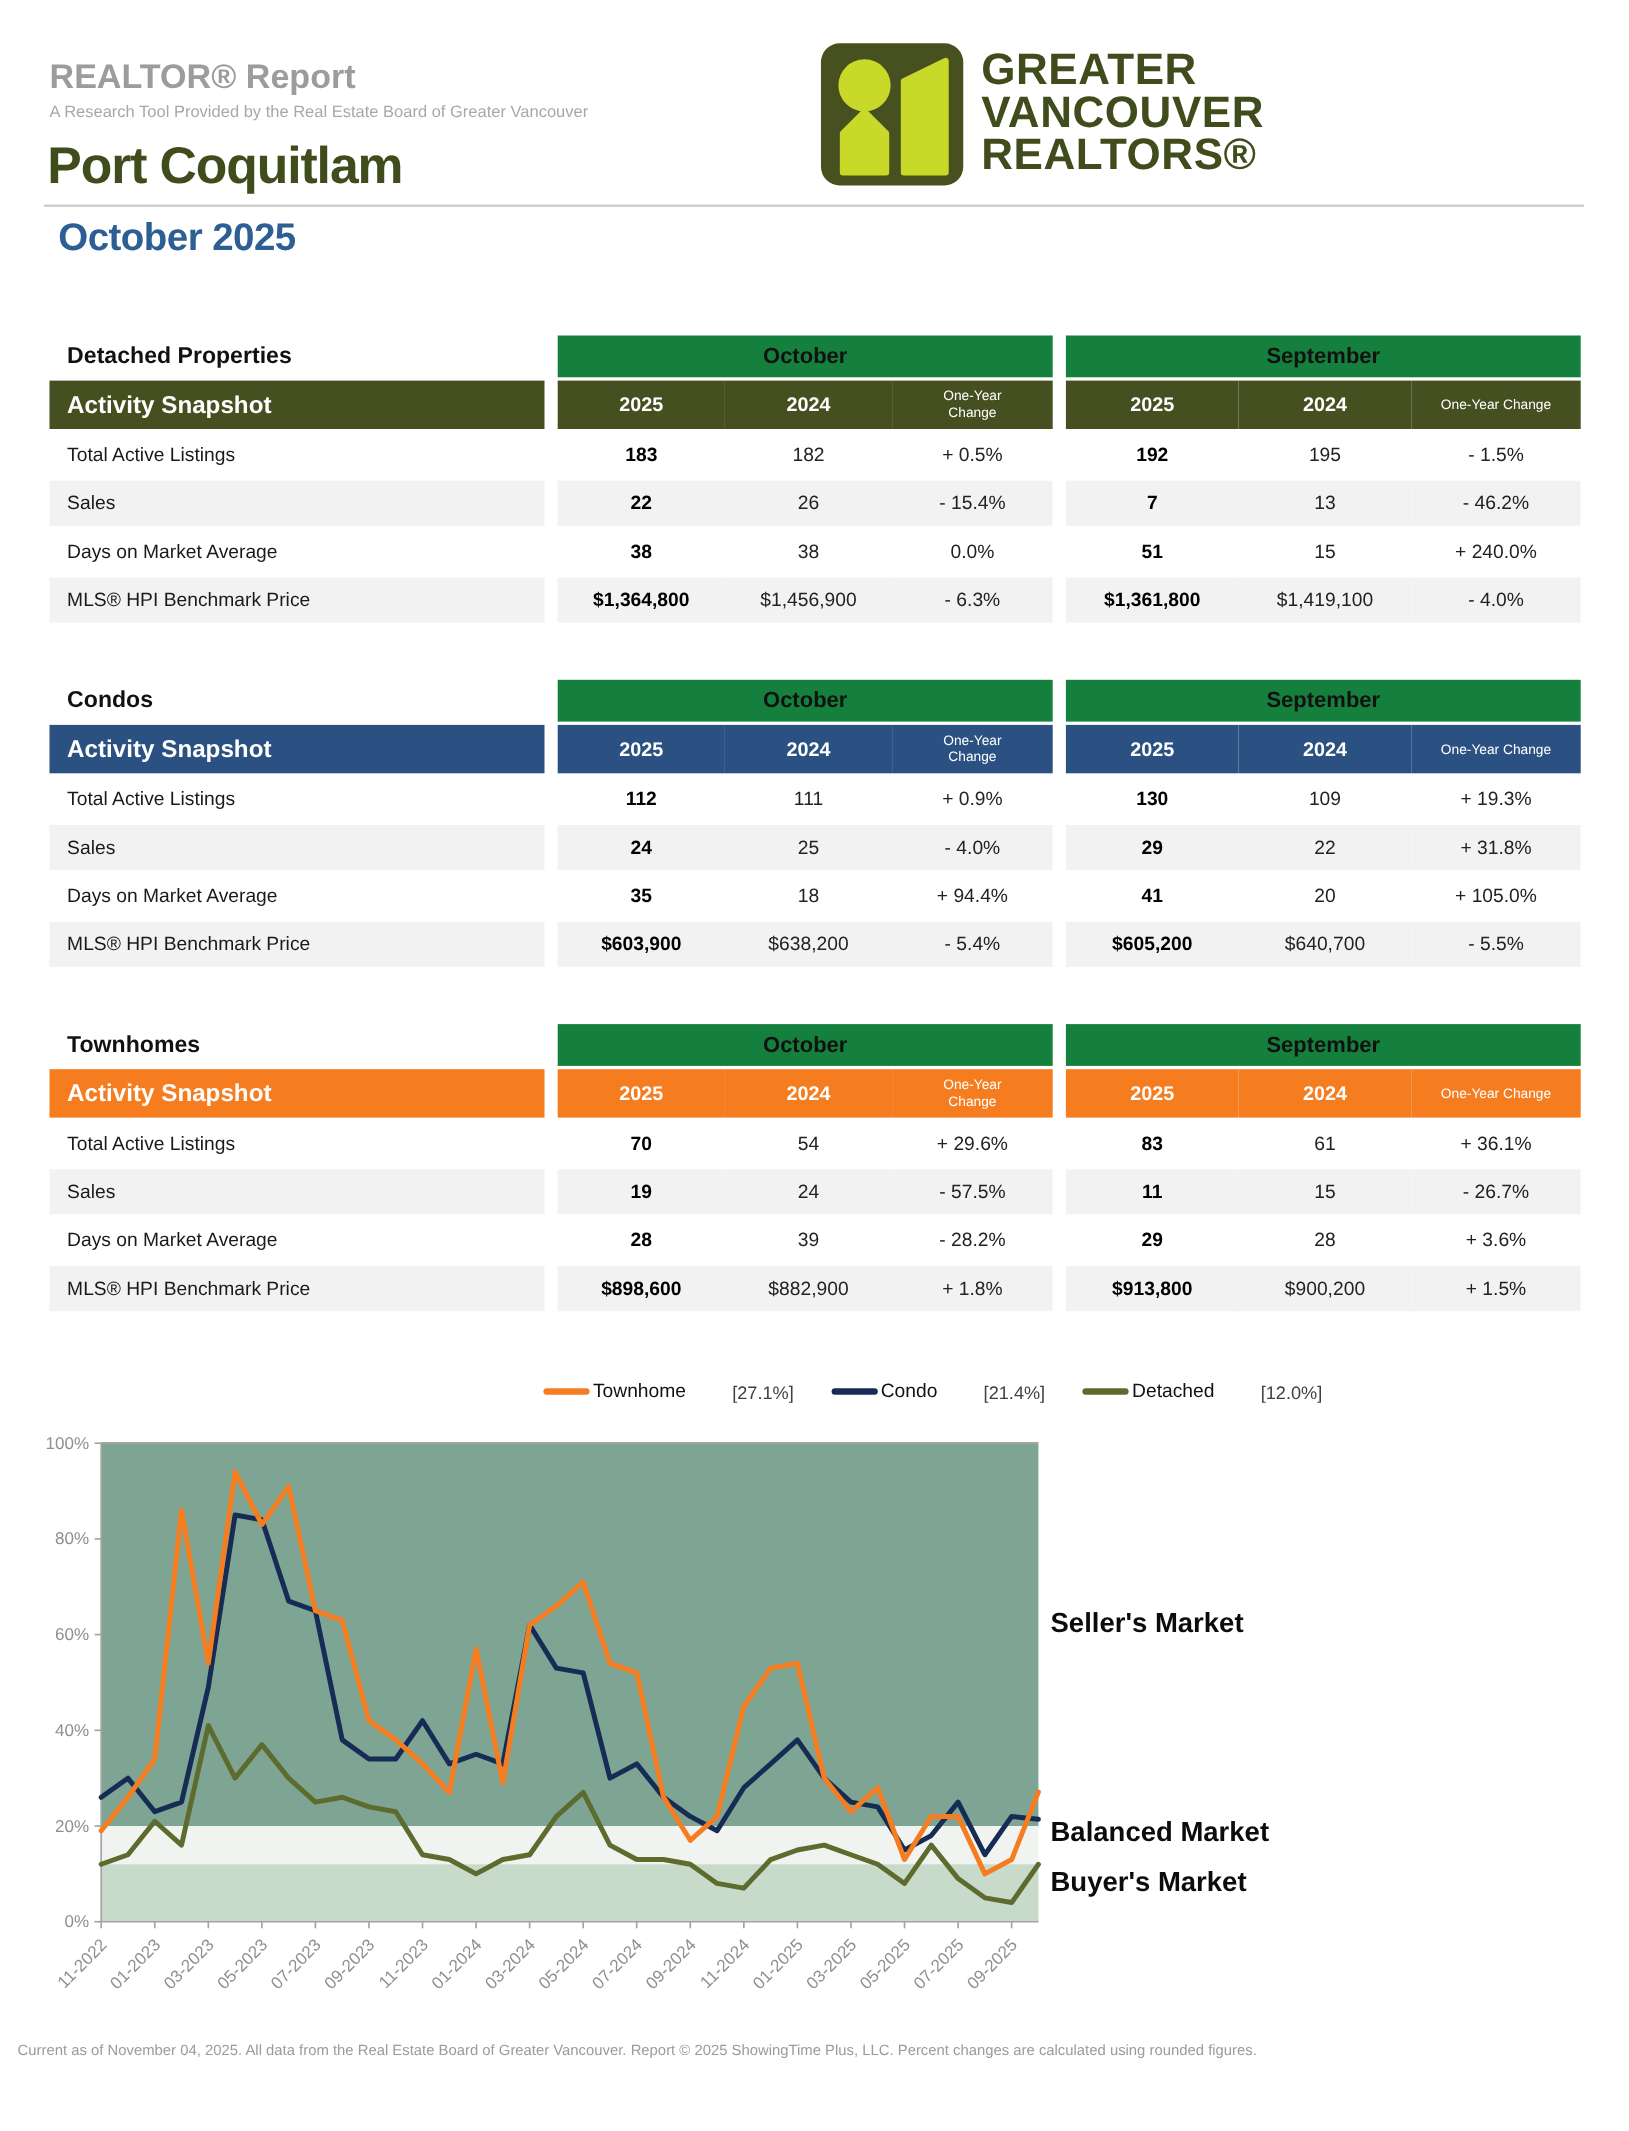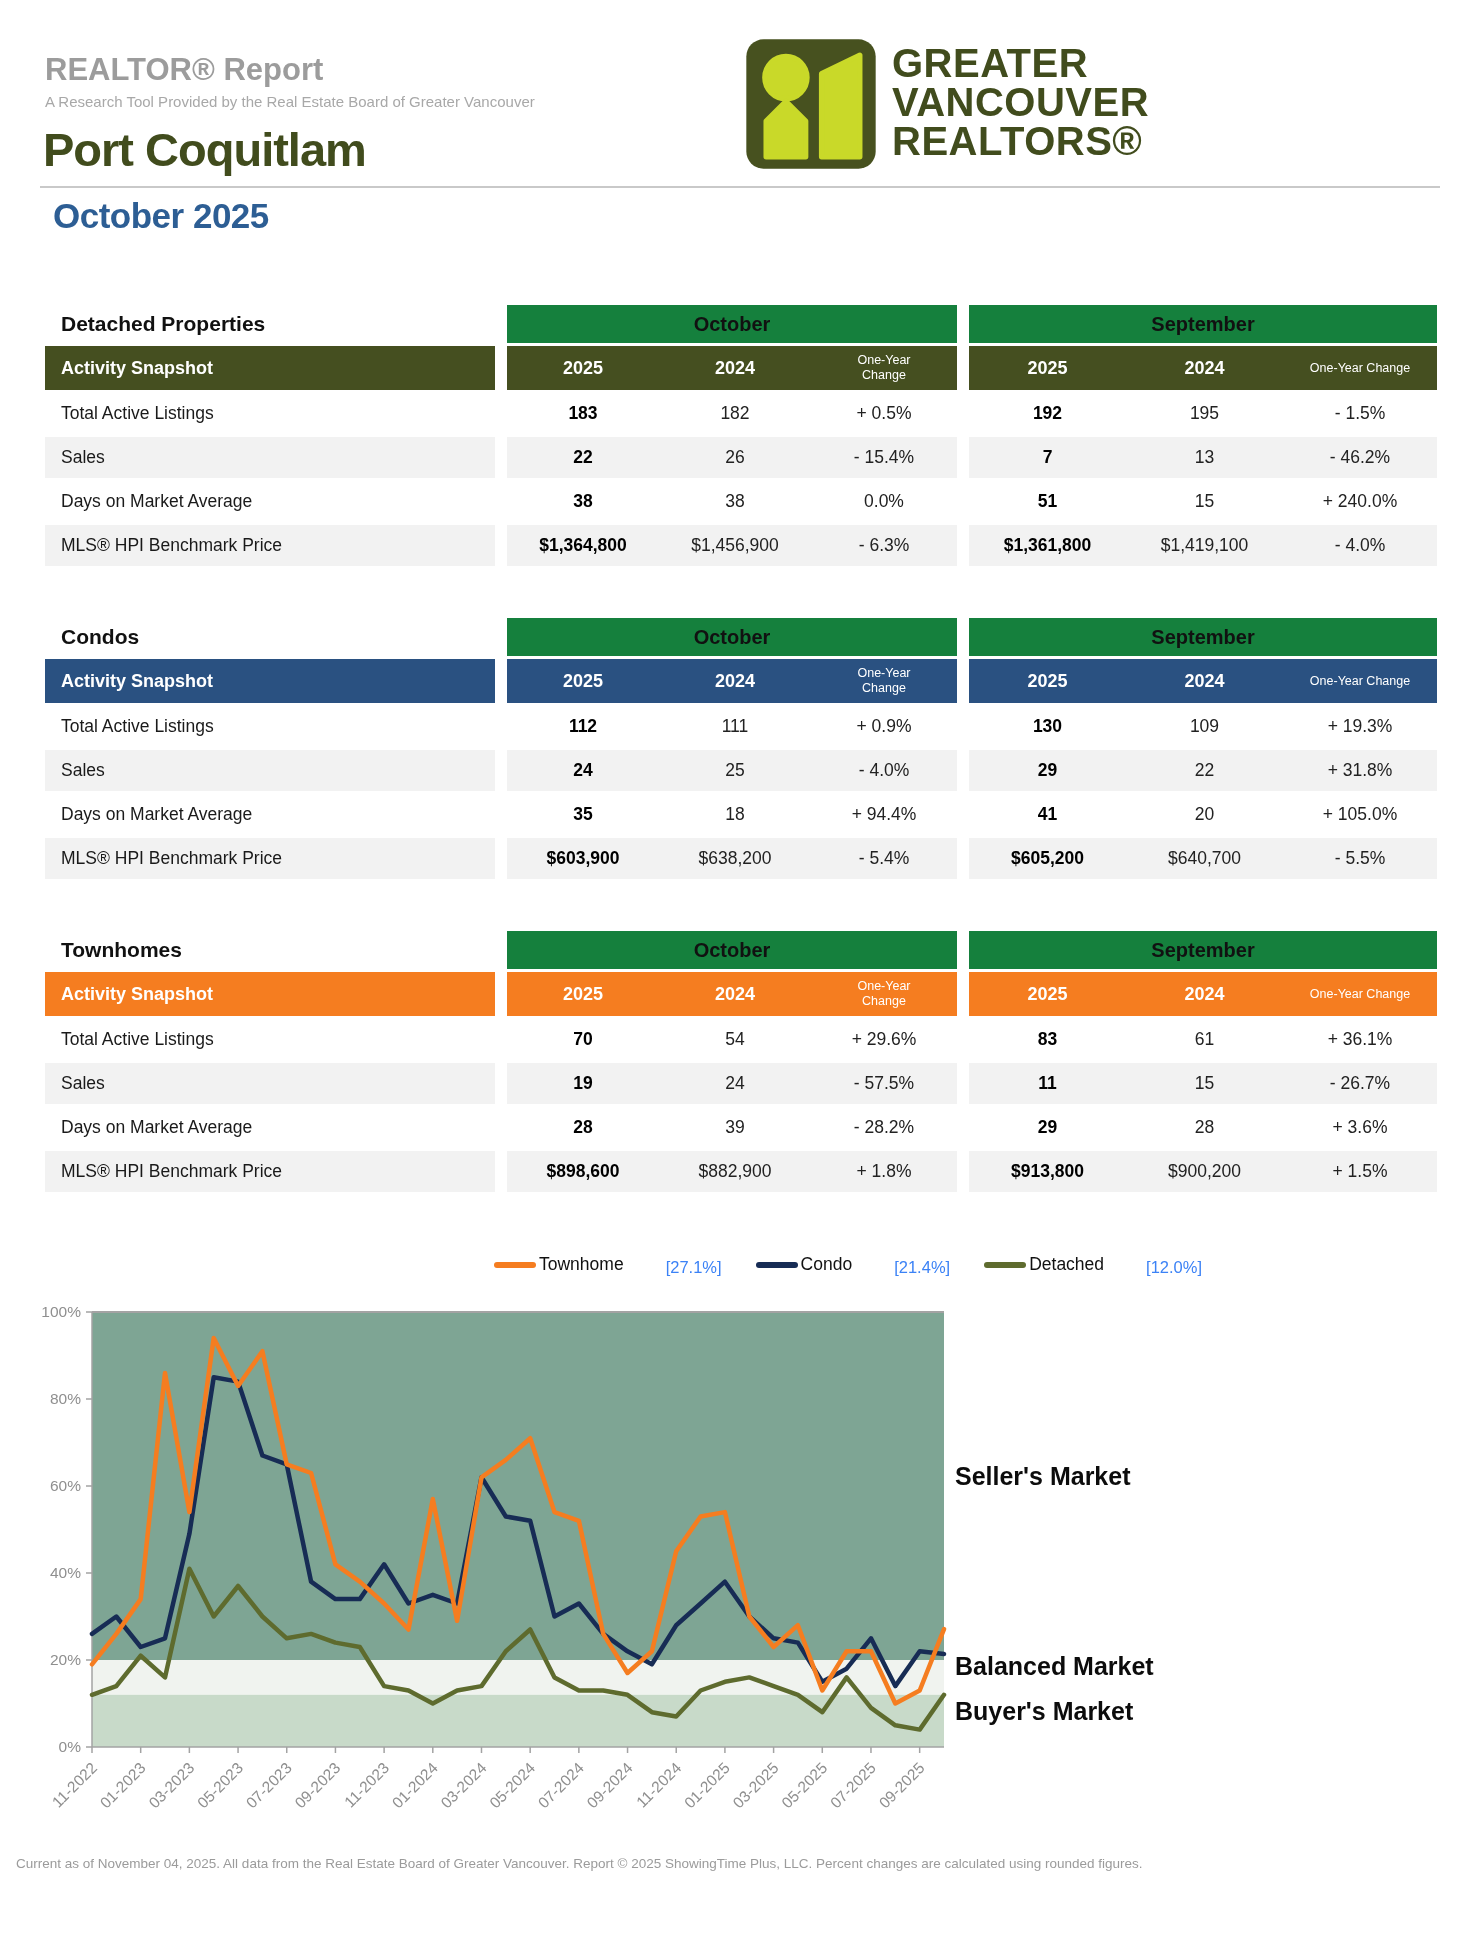--- a/index.html
+++ b/index.html
@@ -20,38 +20,38 @@
   
   .stat-table{position:absolute;left:45px;width:1392px;}
   .trow{display:grid;grid-template-columns:450px 12px 152px 152px 146px 12px 157px 157px 154px;margin-bottom:3px;}
   .trow .cell{display:flex;align-items:center;}
   .trow.cap .cell{height:38px;}
   .trow.hd  .cell{height:44px;}
   .trow.dr  .cell{height:41px;}
   .span3{grid-column:span 3;}
   .cap-label{font-size:21px;font-weight:bold;color:#111;padding-left:16px;}
   .cap-band{background:#15803d;justify-content:center;font-size:20px;font-weight:bold;color:#111;}
-  .hl{background:var(--acc);color:#fff;font-size:18px;font-weight:bold;padding-left:16px;}
+  .hl{background:var(--acc);color:#fff;font-size:22px;font-weight:bold;padding-left:16px;}
   .hy{background:var(--acc);color:#fff;font-size:18px;font-weight:bold;justify-content:center;}
   .hc{background:var(--acc);color:#fff;font-size:12.5px;line-height:1.2;justify-content:center;text-align:center;}
   .hc span{display:block;max-width:64px;}
   .hc.wide span{max-width:none;white-space:nowrap;}
   .dl{font-size:17.5px;color:#1a1a1a;padding-left:16px;}
   .dv{font-size:17.5px;color:#222;justify-content:center;}
   .dv.y25{font-weight:bold;color:#000;}
   .alt{background:#f2f2f2;}
 
   
   .chart-title{position:absolute;left:45px;top:1240px;font-size:35px;font-weight:bold;color:#4a5424;margin:0;letter-spacing:-0.5px;}
   .legend{position:absolute;left:494px;top:1252px;display:flex;gap:34px;}
   .leg-item{display:flex;flex-direction:row;}
   .leg-top{display:flex;align-items:center;gap:3px;}
   .leg-swatch{width:42px;height:6px;border-radius:3px;}
   .leg-name{font-size:17.5px;color:#111;}
-  .leg-val{font-size:16.5px;color:#3b82f6;text-align:center;margin-left:42px;margin-top:6px;}
+  .leg-val{font-size:16.5px;color:#404040;text-align:center;margin-left:42px;margin-top:6px;}
   #chart-svg{position:absolute;left:0;top:1240px;width:1481px;height:620px;}
   .market-label{position:absolute;left:955px;font-size:25px;font-weight:bold;color:#0c0c0c;}
   .ml-seller{top:1462px;}
   .ml-balanced{top:1652px;}
   .ml-buyer{top:1697px;}
 
   
   .footer{position:absolute;left:16px;top:1856px;width:1481px;font-size:13.5px;color:#9b9b9b;}
 </style>
 </head>

